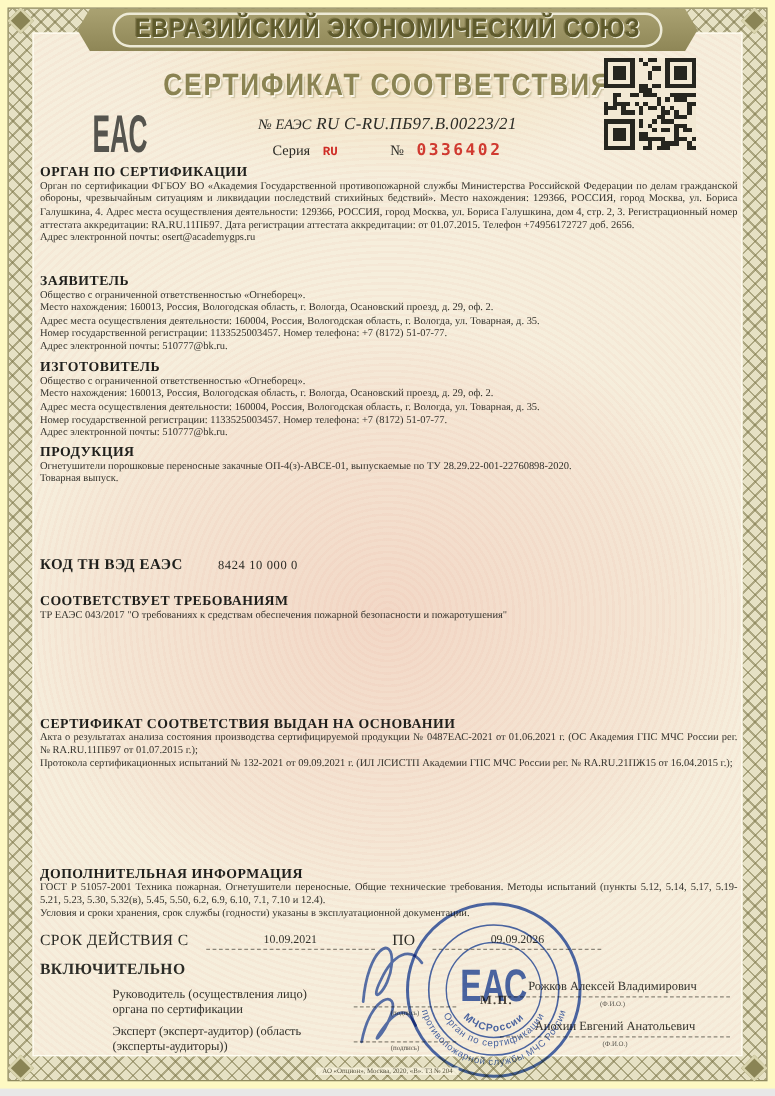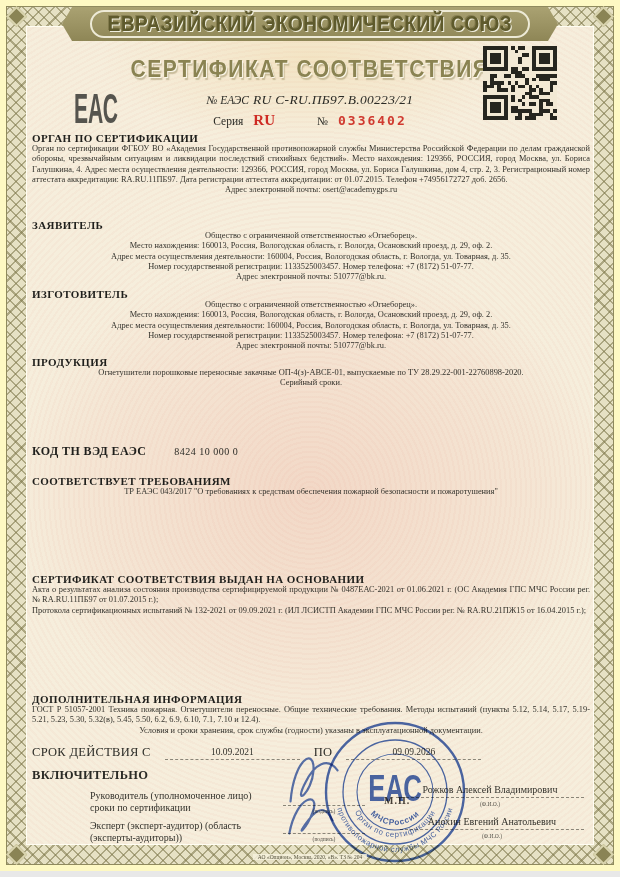--- a/index.html
+++ b/index.html
@@ -52,34 +52,34 @@
     position:absolute; top:57px; left:0; right:0; text-align:center;
     font-family:"Liberation Sans", sans-serif; font-weight:bold; font-size:21px;
     letter-spacing:1.5px; color:#8a8352; transform:scaleY(1.18);
     text-shadow:1px 1px 0 rgba(255,252,240,.9), 2px 2px 1px rgba(120,112,60,.35);
   }
   .num-line { position:absolute; top:90px; left:0; right:0; text-align:center;font-style:italic; }
   .num-label { font-size:11.5px; }
   .num-value { font-size:13.5px; letter-spacing:.3px; }
   .series-line { position:absolute; top:111px; left:0; right:0; text-align:center; }
   .series-label { font-size:11.5px; margin-right:6px; }
-  .series-value { font-family:Liberation Serif, serif; font-weight:bold; font-size:15px; color:#ce2b24; margin-right:38px;margin-top:19px; }
+  .series-value { font-family:Liberation Mono, monospace; font-weight:bold; font-size:10px; color:#ce2b24; margin-right:38px;margin-top:19px; }
   .blank-label { font-size:11.5px; margin-right:6px; }
   .blank-value { font-family:"DejaVu Sans Mono", monospace; font-weight:bold; font-size:13px; letter-spacing:2px; color:#d03a30; }
   .eac-logo {
     position:absolute; left:74px; top:84px;
     font-family:"Liberation Sans", sans-serif; font-weight:bold; font-size:34px;
     color:#55544e; transform:scale(.62,1.25); transform-origin:left top; letter-spacing:0;
   }
   .qr { position:absolute; left:483px; top:46px; width:74px; height:74px; }
   
   .sec { position:absolute; left:32px; right:30px; }
   .h { font-weight:bold; font-size:11px; letter-spacing:.4px; color:#1f1f1c; }
   .jt { font-size:8.4px; line-height:10.3px; text-align:justify; color:#33322c; }
-  .ln { font-size:8.4px; line-height:10.3px; color:#33322c;text-align:center; }
+  .ln { font-size:8.4px; line-height:10.3px; color:#33322c; }
   .code-row { display:flex; align-items:baseline; gap:28px; }
   .code-val { font-size:10px; letter-spacing:.5px; }
   
   .validity { position:absolute; left:32px; top:745px; display:flex; align-items:flex-end; }
   .v-label { font-weight:normal; font-size:12.5px; letter-spacing:.3px; }
   .v-slot {
     display:inline-block; width:135px; margin:0 14px; text-align:center;
     border-bottom:1px dashed #8a8578; font-size:9.5px; padding-bottom:2px; color:#33322c;
   }
   .inclusive { position:absolute; left:32px; top:768px; font-weight:bold; font-size:12.5px; letter-spacing:.3px; }
@@ -284,21 +284,21 @@
     <div class="ln">Общество с ограниченной ответственностью «Огнеборец».</div>
     <div class="ln">Место нахождения: 160013, Россия, Вологодская область, г. Вологда, Осановский проезд, д. 29, оф. 2.</div>
     <div class="ln">Адрес места осуществления деятельности: 160004, Россия, Вологодская область, г. Вологда, ул. Товарная, д. 35.</div>
     <div class="ln">Номер государственной регистрации: 1133525003457. Номер телефона: +7 (8172) 51-07-77.</div>
     <div class="ln">Адрес электронной почты: 510777@bk.ru.</div>
   </div>
 
   <div class="sec" style="top:356px;">
     <div class="h">ПРОДУКЦИЯ</div>
     <div class="ln">Огнетушители порошковые переносные закачные ОП-4(з)-АВСЕ-01, выпускаемые по ТУ 28.29.22-001-22760898-2020.</div>
-    <div class="ln">Серийный сроки.</div>
+    <div class="ln">Товарная выпуск.</div>
   </div>
 
   <div class="sec code-row" style="top:444px;">
     <div class="h" style="font-size:12px;">КОД ТН ВЭД ЕАЭС</div>
     <div class="code-val">8424 10 000 0</div>
   </div>
 
   <div class="sec" style="top:475px;">
     <div class="h">СООТВЕТСТВУЕТ ТРЕБОВАНИЯМ</div>
     <div class="ln">ТР ЕАЭС 043/2017 "О требованиях к средствам обеспечения пожарной безопасности и пожаротушения"</div>
@@ -317,21 +317,21 @@
   </div>
 
   <div class="validity">
     <span class="v-label">СРОК ДЕЙСТВИЯ С</span>
     <span class="v-slot">10.09.2021</span>
     <span class="v-label">ПО</span>
     <span class="v-slot">09.09.2026</span>
   </div>
   <div class="inclusive">ВКЛЮЧИТЕЛЬНО</div>
 
-  <div class="role" style="left:90px; top:790px; width:175px;">Руководитель (уполномоченное лицо) сроки по сертификации</div>
+  <div class="role" style="left:90px; top:790px; width:175px;">Руководитель (осуществления лицо) органа по сертификации</div>
   <div class="sigline" style="left:283px; top:790px; width:82px; height:16px;"></div>
   <div class="caption" style="left:283px; top:808px; width:82px;">(подпись)</div>
   <div class="name-slot" style="left:396px; top:784px; width:188px;">Рожков Алексей Владимирович</div>
   <div class="caption" style="left:396px; top:801px; width:188px;">(Ф.И.О.)</div>
 
   <div class="role" style="left:90px; top:820px; width:175px;">Эксперт (эксперт-аудитор) (область (эксперты-аудиторы))</div>
   <div class="sigline" style="left:283px; top:820px; width:82px; height:14px;"></div>
   <div class="caption" style="left:283px; top:836px; width:82px;">(подпись)</div>
   <div class="name-slot" style="left:400px; top:816px; width:184px;">Анохин Евгений Анатольевич</div>
   <div class="caption" style="left:400px; top:833px; width:184px;">(Ф.И.О.)</div>

